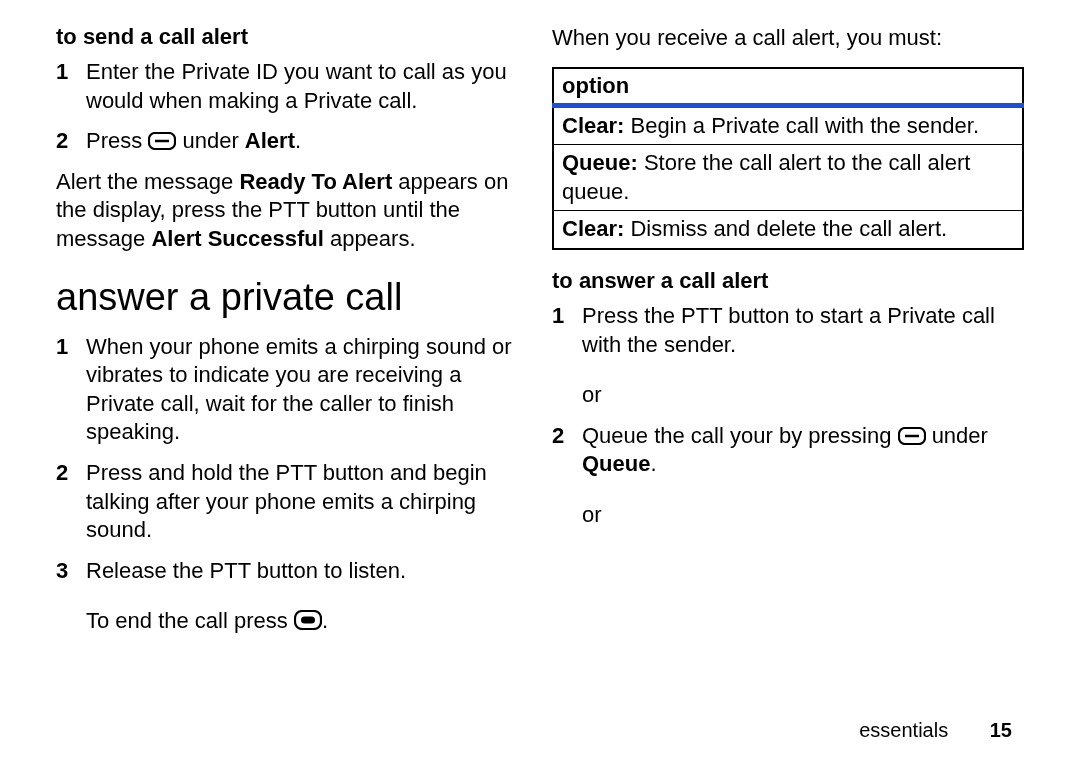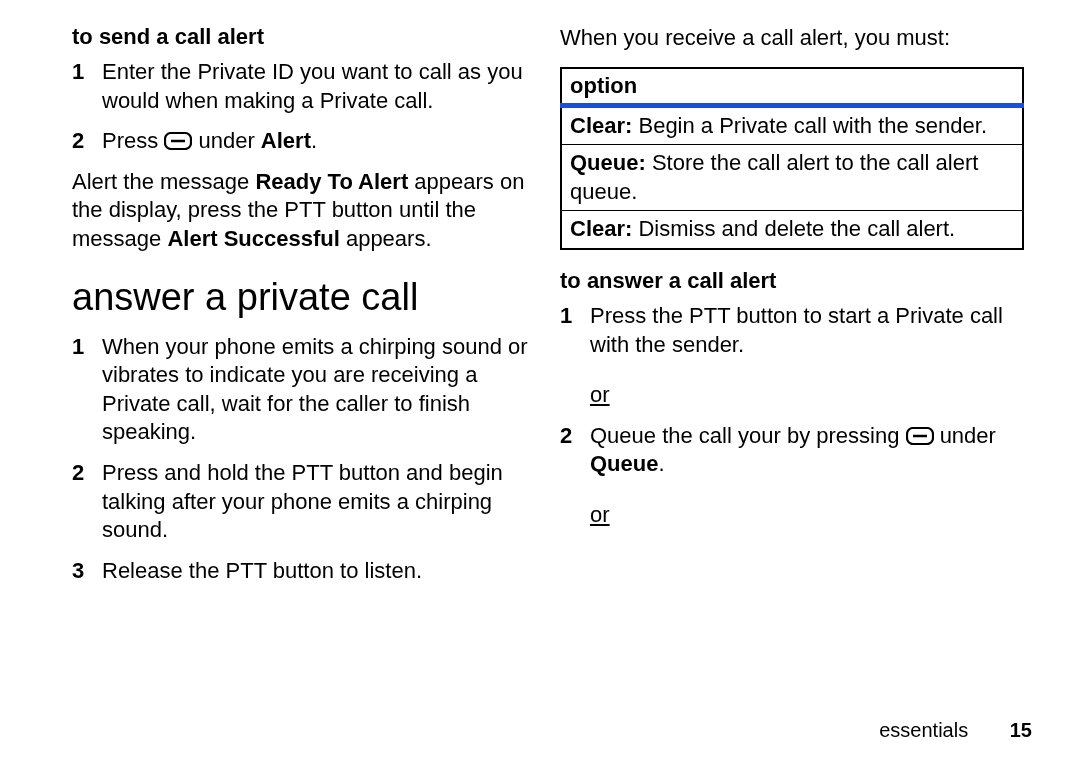--- a/index.html
+++ b/index.html
@@ -14,21 +14,20 @@
   .page {
     box-sizing: border-box;
     width: 1080px;
     height: 766px;
     padding: 24px 56px 24px 56px;
     position: relative;
   }
   .cols {
     display: flex;
     gap: 24px;
-    margin-left: 16px;
   }
   .col {
     flex: 1 1 0;
     min-width: 0;
   }
   .subhead {
     font-weight: 700;
     font-size: 22px;
     margin: 0 0 8px 0;
   }
@@ -65,21 +64,20 @@
     flex: 0 0 30px;
   }
   ol.steps > li > .txt {
     flex: 1;
   }
   .indent {
     margin-left: 30px;
     font-size: 22px;
     line-height: 1.3;
     margin-bottom: 12px;
-    text-decoration: underline;
   }
   .cond {
     font-family: "Arial Narrow", Arial, Helvetica, sans-serif;
     font-stretch: condensed;
     font-weight: 700;
   }
   .icon {
     display: inline-block;
     vertical-align: -2px;
   }
@@ -98,21 +96,21 @@
   }
   table.opt td {
     font-size: 22px;
     padding: 4px 8px;
     border-top: 1px solid #000;
     line-height: 1.3;
   }
   .footer {
     position: absolute;
     bottom: 24px;
-    right: 48px;
+    right: 68px;
     font-size: 20px;
   }
   .footer .sec {
     margin-right: 36px;
   }
   .footer .pg {
     font-weight: 700;
   }
 </style>
 </head>
@@ -155,20 +153,26 @@
         <li>
           <span class="num">2</span>
           <span class="txt">Press and hold the PTT button and begin talking after your phone emits a chirping sound.</span>
         </li>
         <li>
           <span class="num">3</span>
           <span class="txt">Release the PTT button to listen.</span>
         </li>
       </ol>
 
+      <p class="indent">
+        <span>To end the call press </span><svg class="icon" width="28" height="20" viewBox="0 0 28 20">
+            <rect x="1" y="1" width="26" height="18" rx="7" ry="7" fill="none" stroke="#000" stroke-width="2.2"></rect>
+            <rect x="7" y="6.5" width="14" height="7" rx="3.5" ry="3.5" fill="#000"></rect>
+          </svg><span>.</span>
+      </p>
 
     </div>
 
     <div class="col">
 
 
       <p class="body">When you receive a call alert, you must:</p>
 
       <table class="opt">
         <tbody>

